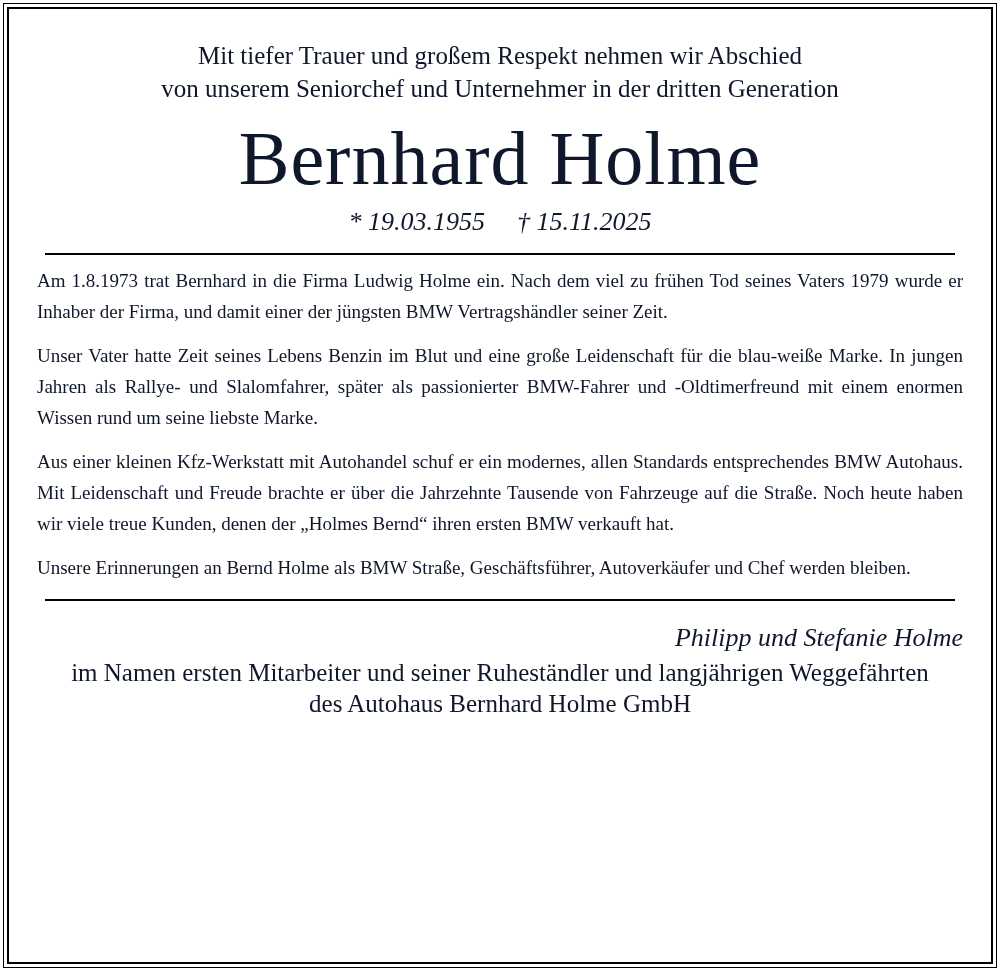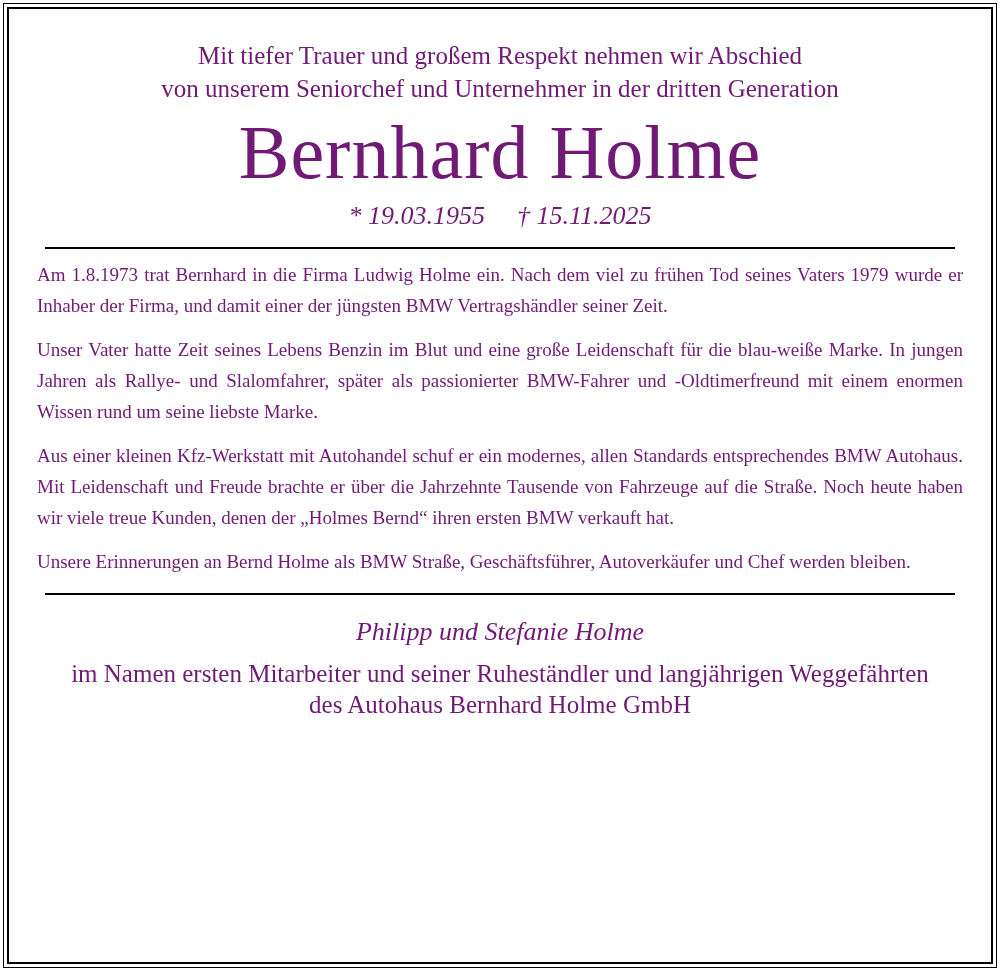--- a/index.html
+++ b/index.html
@@ -6,21 +6,21 @@
     margin: 0;
     padding: 0;
     background: #ffffff;
   }
   .page {
     position: relative;
     width: 1000px;
     height: 971px;
     box-sizing: border-box;
     background: #ffffff;
-    color: #701a75;
+    color: #0f172a;
     font-family: "Liberation Serif", "DejaVu Serif", serif;
     padding: 3px;
   }
   .frame-outer {
     border: 1px solid #000000;
     height: 100%;
     box-sizing: border-box;
     padding: 3px;
   }
   .frame-inner {
@@ -29,21 +29,21 @@
     box-sizing: border-box;
     padding: 30px 28px 0 28px;
     overflow: hidden;
   }
   .intro {
     text-align: center;
     font-size: 25px;
     line-height: 33px;
   }
   .name {
-    margin: 3px 0 0 0;
+    margin: 9px 0 0 0;
     text-align: center;
     font-size: 76px;
     line-height: 88px;
     font-weight: normal;
     letter-spacing: 1px;
   }
   .dates {
     margin-top: 4px;
     text-align: center;
     font-style: italic;
@@ -72,21 +72,22 @@
   .footer {
     margin-top: 20px;
     text-align: center;
     font-size: 25px;
     line-height: 31px;
   }
   .signature {
     font-style: italic;
     font-size: 26px;
     line-height: 34px;
-    margin-bottom: 9px;
+    margin-bottom: 2px;
+    text-align: right;
   }
 </style>
 </head>
 <body>
 
 <div class="page">
   <div class="frame-outer">
     <div class="frame-inner">
 
       <div class="intro">

